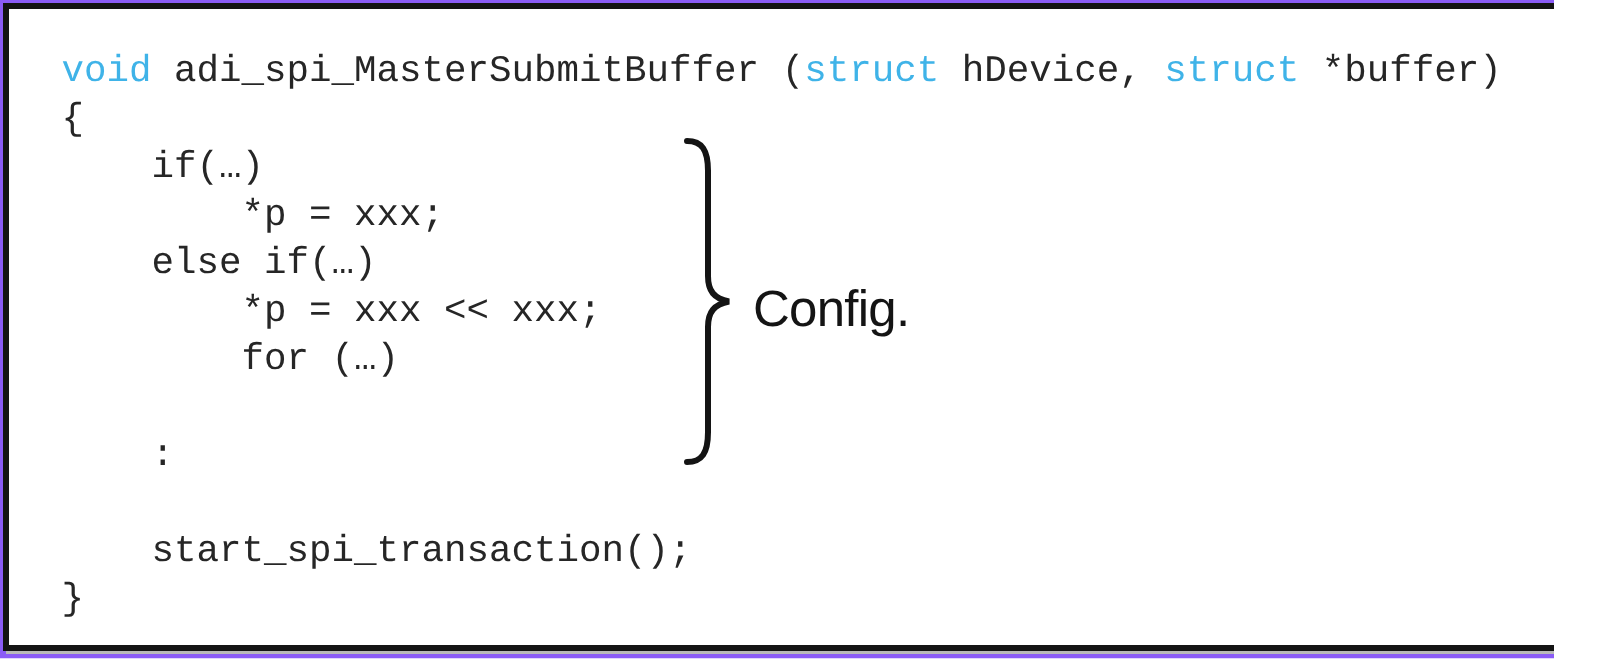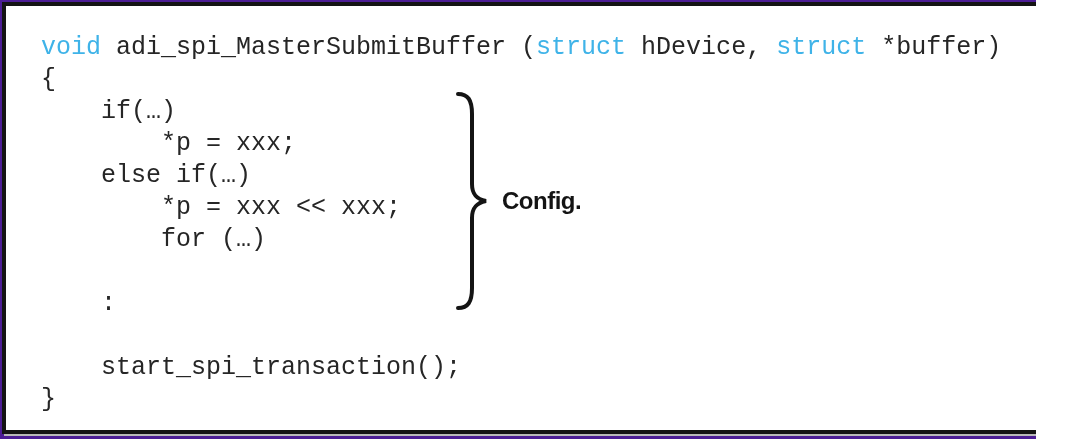--- a/index.html
+++ b/index.html
@@ -4,21 +4,21 @@
 <style>
   html, body {
     margin: 0;
     padding: 0;
     background: #ffffff;
   }
   .canvas {
     position: relative;
     width: 1036px;
     height: 439px;
-    background: #4c1d95;
+    background: #8b5cf6;
     overflow: hidden;
     font-family: "Liberation Sans", sans-serif;
   }
   .frame {
     position: absolute;
     left: 2px;
     top: 2px;
     width: 1063px;
     height: 424px;
     border: 4px solid #141414;
@@ -44,22 +44,22 @@
     left: 449px;
     top: 85px;
     width: 36px;
     height: 220px;
   }
   .config-label {
     position: absolute;
     left: 496px;
     top: 181px;
     font-family: "Liberation Sans", sans-serif;
-    font-weight: 700;
-    font-size: 24px;
+    font-weight: 400;
+    font-size: 34px;
     letter-spacing: -0.5px;
     color: #141414;
   }
 </style>
 </head>
 <body>
 
 <div class="canvas">
   <div class="frame">
 

